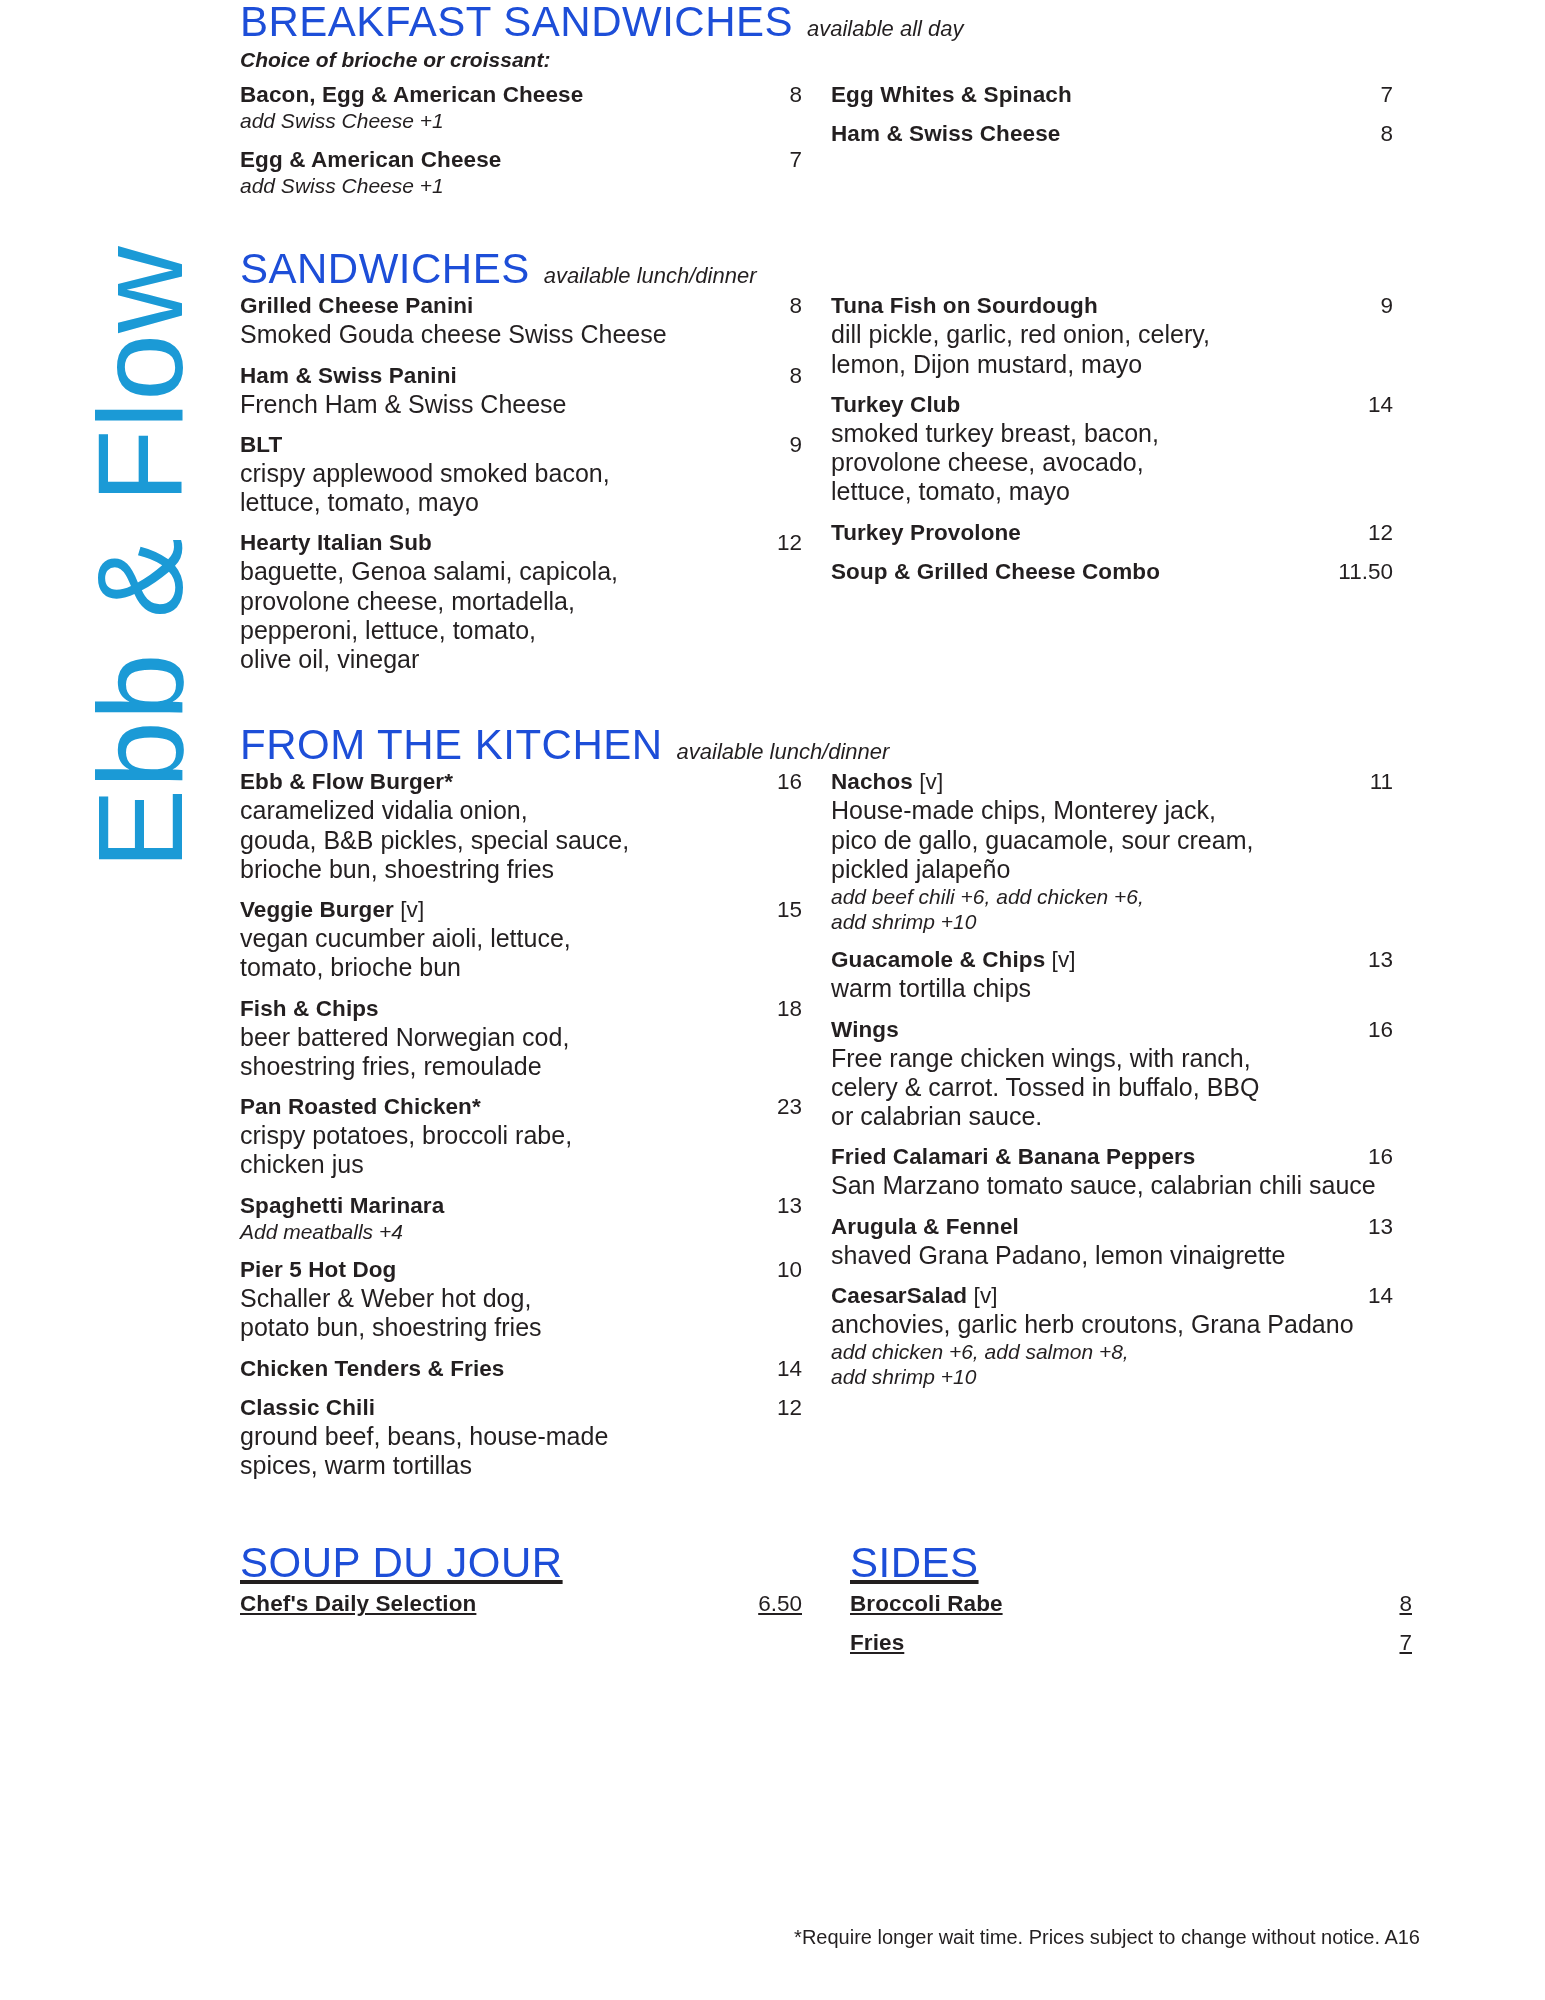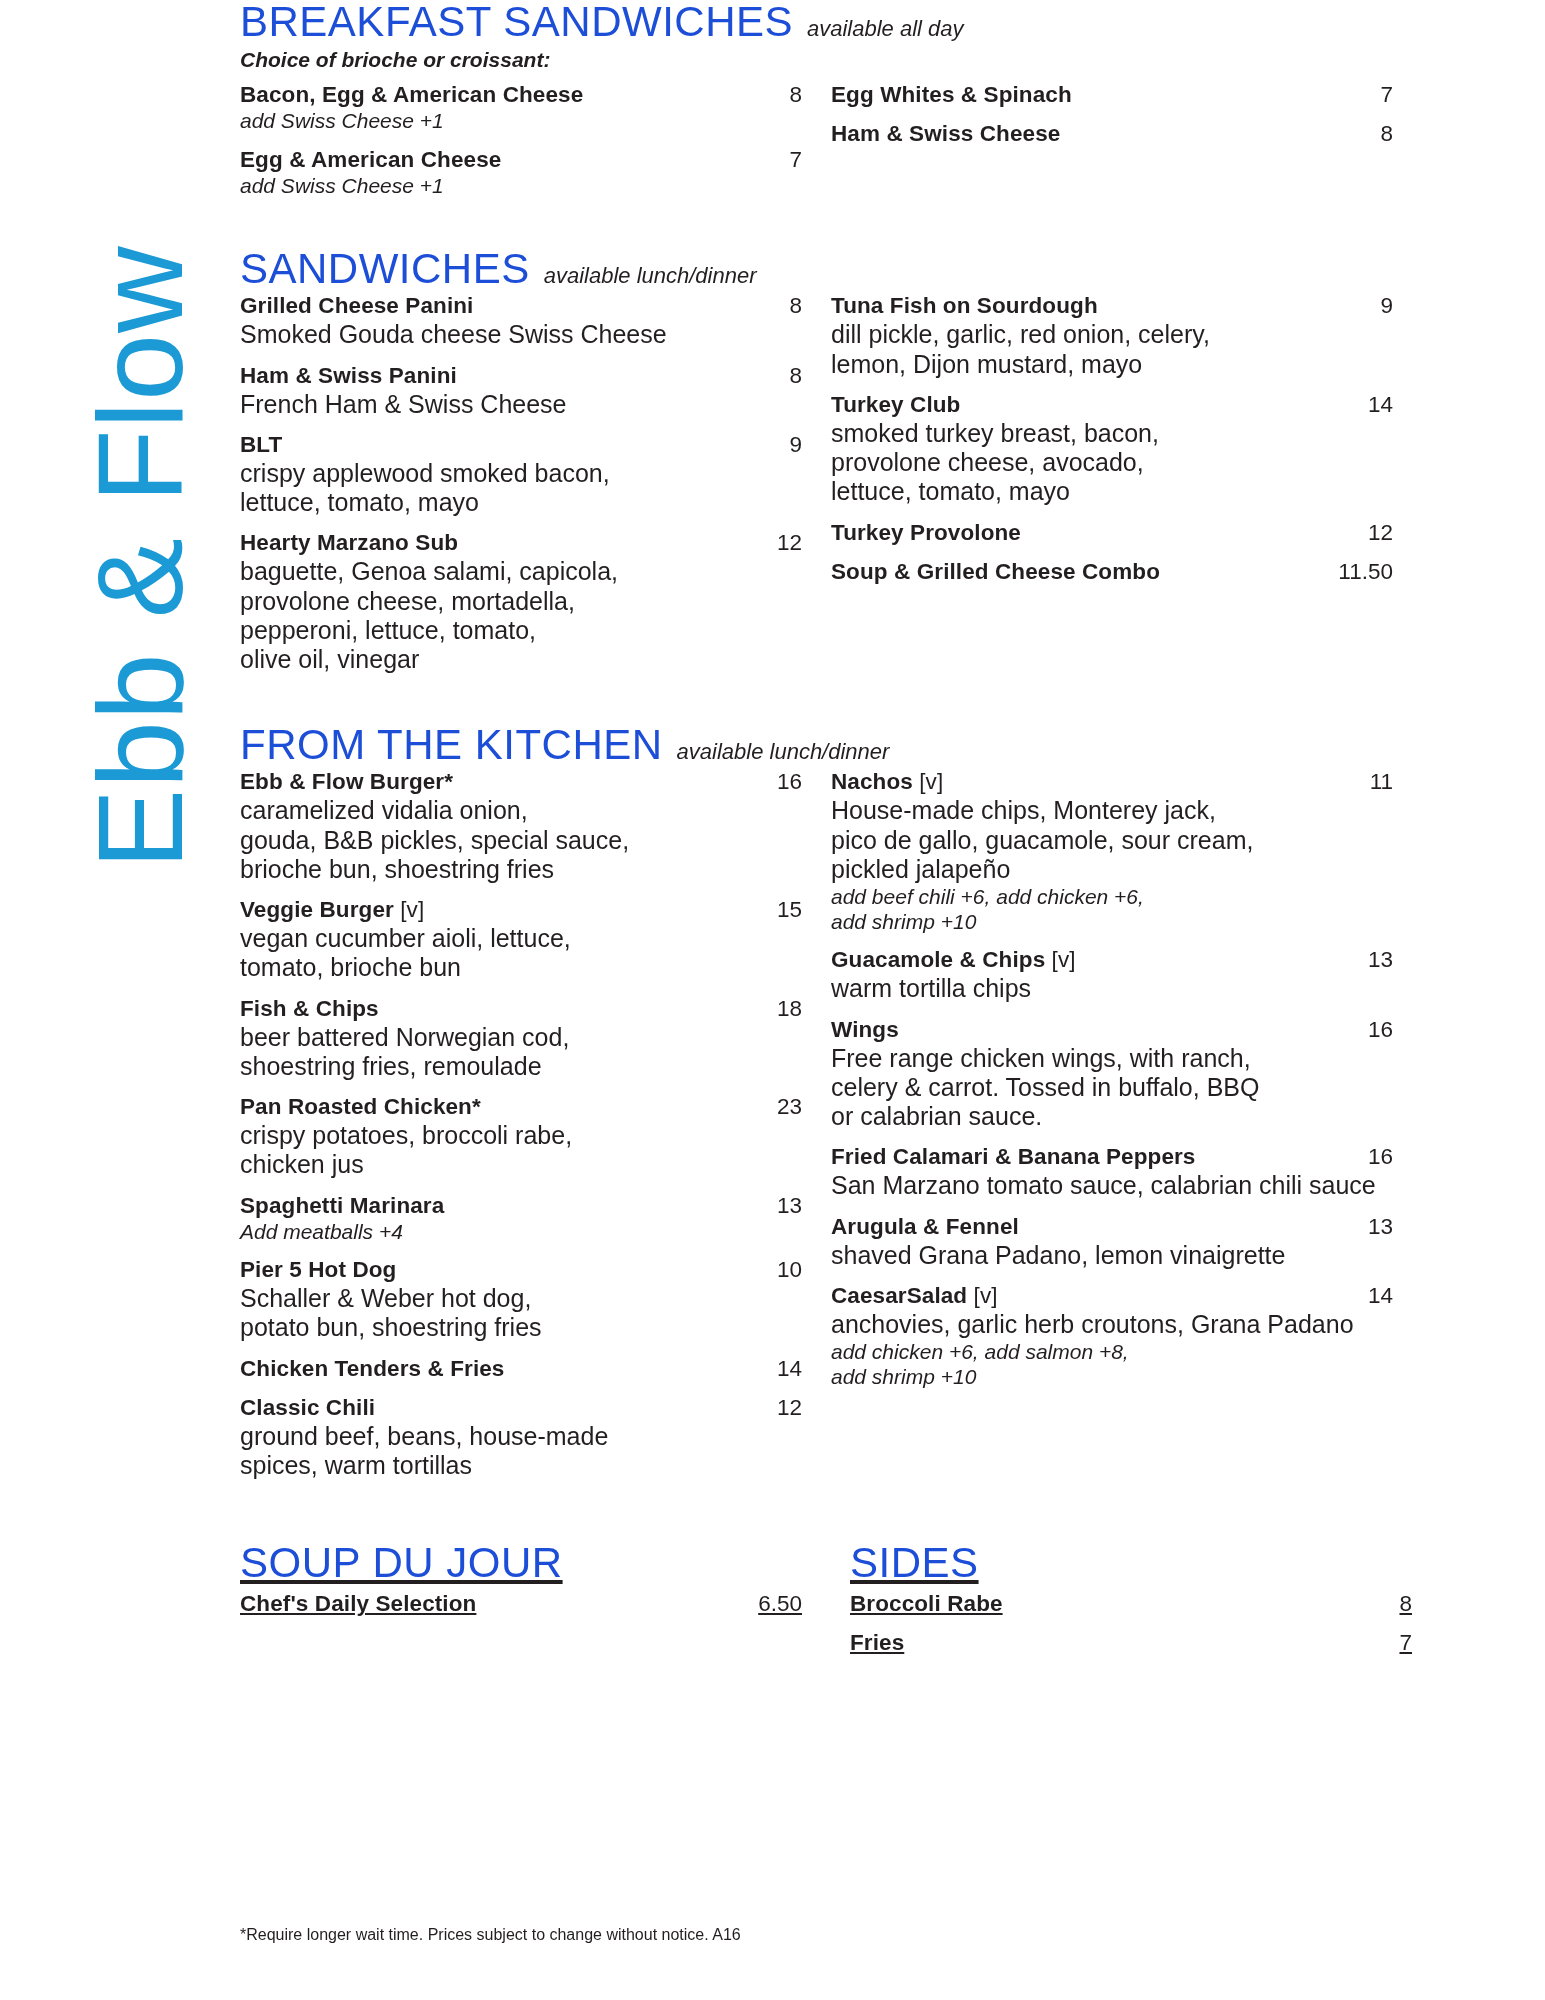--- a/index.html
+++ b/index.html
@@ -130,22 +130,22 @@
     margin-top: 18px;
     text-decoration: underline;
   }
   .bottom .col { width: 562px; }
 
   .footnote {
     position: absolute;
     left: 0;
     top: 1926px;
     width: 1180px;
-    text-align: left;
-    font-size: 16px;
+    text-align: right;
+    font-size: 20px;
   }
 </style>
 </head>
 <body>
 
 <div class="brand-rail">
   <div class="brand-word">Ebb &amp; Flow</div>
 </div>
 
 <div class="page">
@@ -213,21 +213,21 @@
             </div>
             <div class="item">
               <div class="item-row">
                 <div class="item-name">BLT</div>
                 <div class="item-price">9</div>
               </div>
               <div class="item-desc">crispy applewood smoked bacon,<br>lettuce, tomato, mayo</div>
             </div>
             <div class="item">
               <div class="item-row">
-                <div class="item-name">Hearty Marzano Sub</div>
+                <div class="item-name">Hearty Italian Sub</div>
                 <div class="item-price">12</div>
               </div>
               <div class="item-desc">baguette, Genoa salami, capicola,<br>provolone cheese, mortadella,<br>pepperoni, lettuce, tomato,<br>olive oil, vinegar</div>
             </div>
           </div>
           <div class="col">
             <div class="item">
               <div class="item-row">
                 <div class="item-name">Tuna Fish on Sourdough</div>
                 <div class="item-price">9</div>

